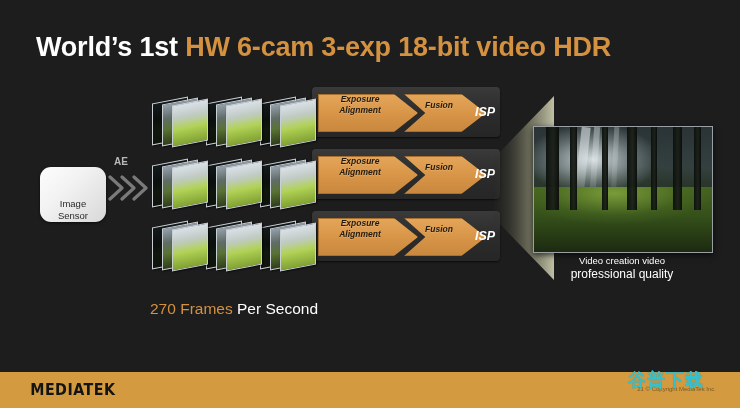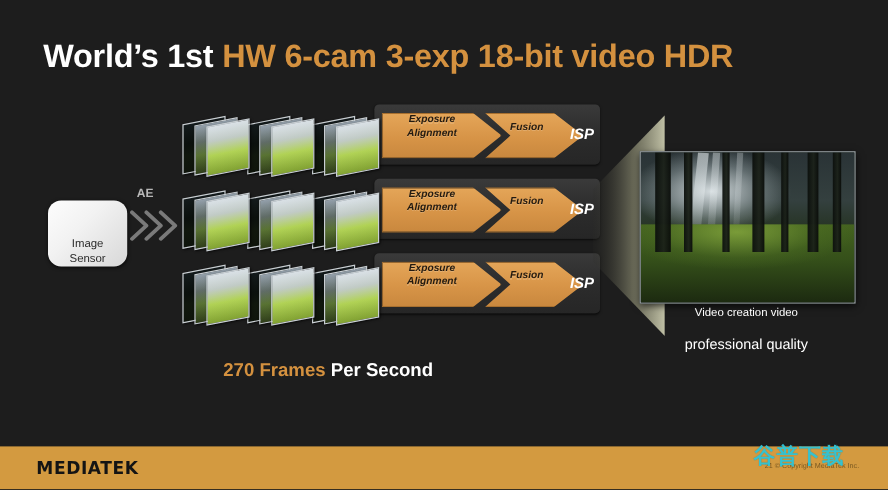--- a/index.html
+++ b/index.html
@@ -109,24 +109,24 @@
       radial-gradient(ellipse 70% 60% at 45% 10%, rgba(168,205,78,.55) 0%, rgba(90,125,40,.25) 55%, rgba(0,0,0,0) 80%),
       linear-gradient(180deg,#44631f 0%,#35501a 45%,#1c2a10 100%);
   }
   .trunk{position:absolute;top:0;bottom:34%;background:linear-gradient(90deg,#0b0f0c,#1b2119 55%,#090c09);opacity:.95;}
   .beam{position:absolute;top:0;height:72%;background:linear-gradient(180deg,rgba(240,246,248,.55),rgba(240,246,248,0));}
 
   #caption{
     position:absolute;left:533px;top:255px;width:178px;text-align:center;color:#ffffff;
   }
   #cap1{font-size:9.5px;display:block;}
-  #cap2{font-size:12px;display:block;margin-top:14px;}
-
-  
-  #fps{position:absolute;left:150px;top:300px;font-size:15.5px;font-weight:bold;white-space:nowrap;margin-left:36px;}
+  #cap2{font-size:12px;display:block;margin-top:1px;}
+
+  
+  #fps{position:absolute;left:150px;top:300px;font-size:15.5px;font-weight:normal;white-space:nowrap;}
   #fps .num{color:#d4913f;}
   #fps .rest{color:#ffffff;}
 
   
   #footer{
     position:absolute;left:0;right:0;bottom:0;height:36px;
     background:#d39a40;
   }
   #logo{
     position:absolute;left:28px;top:9px;

